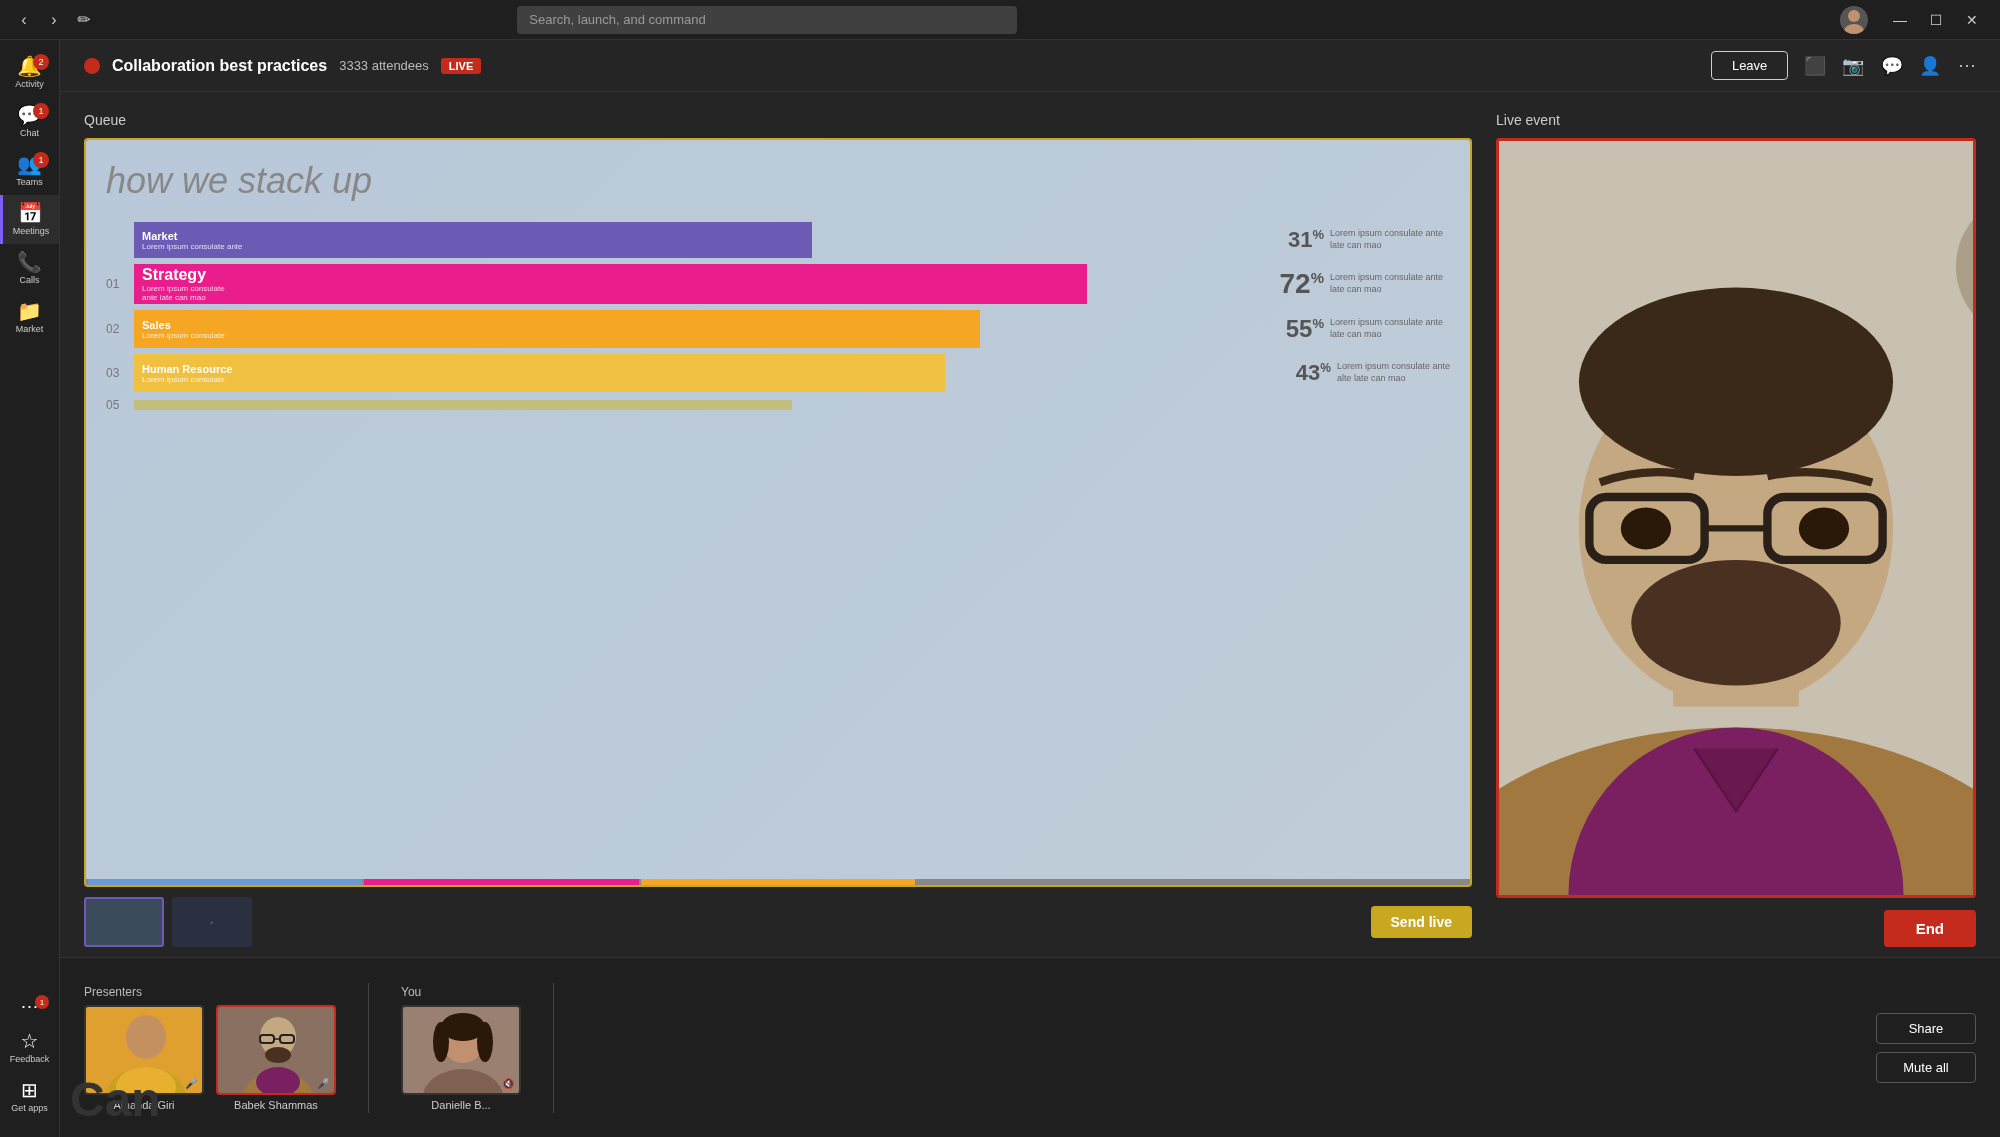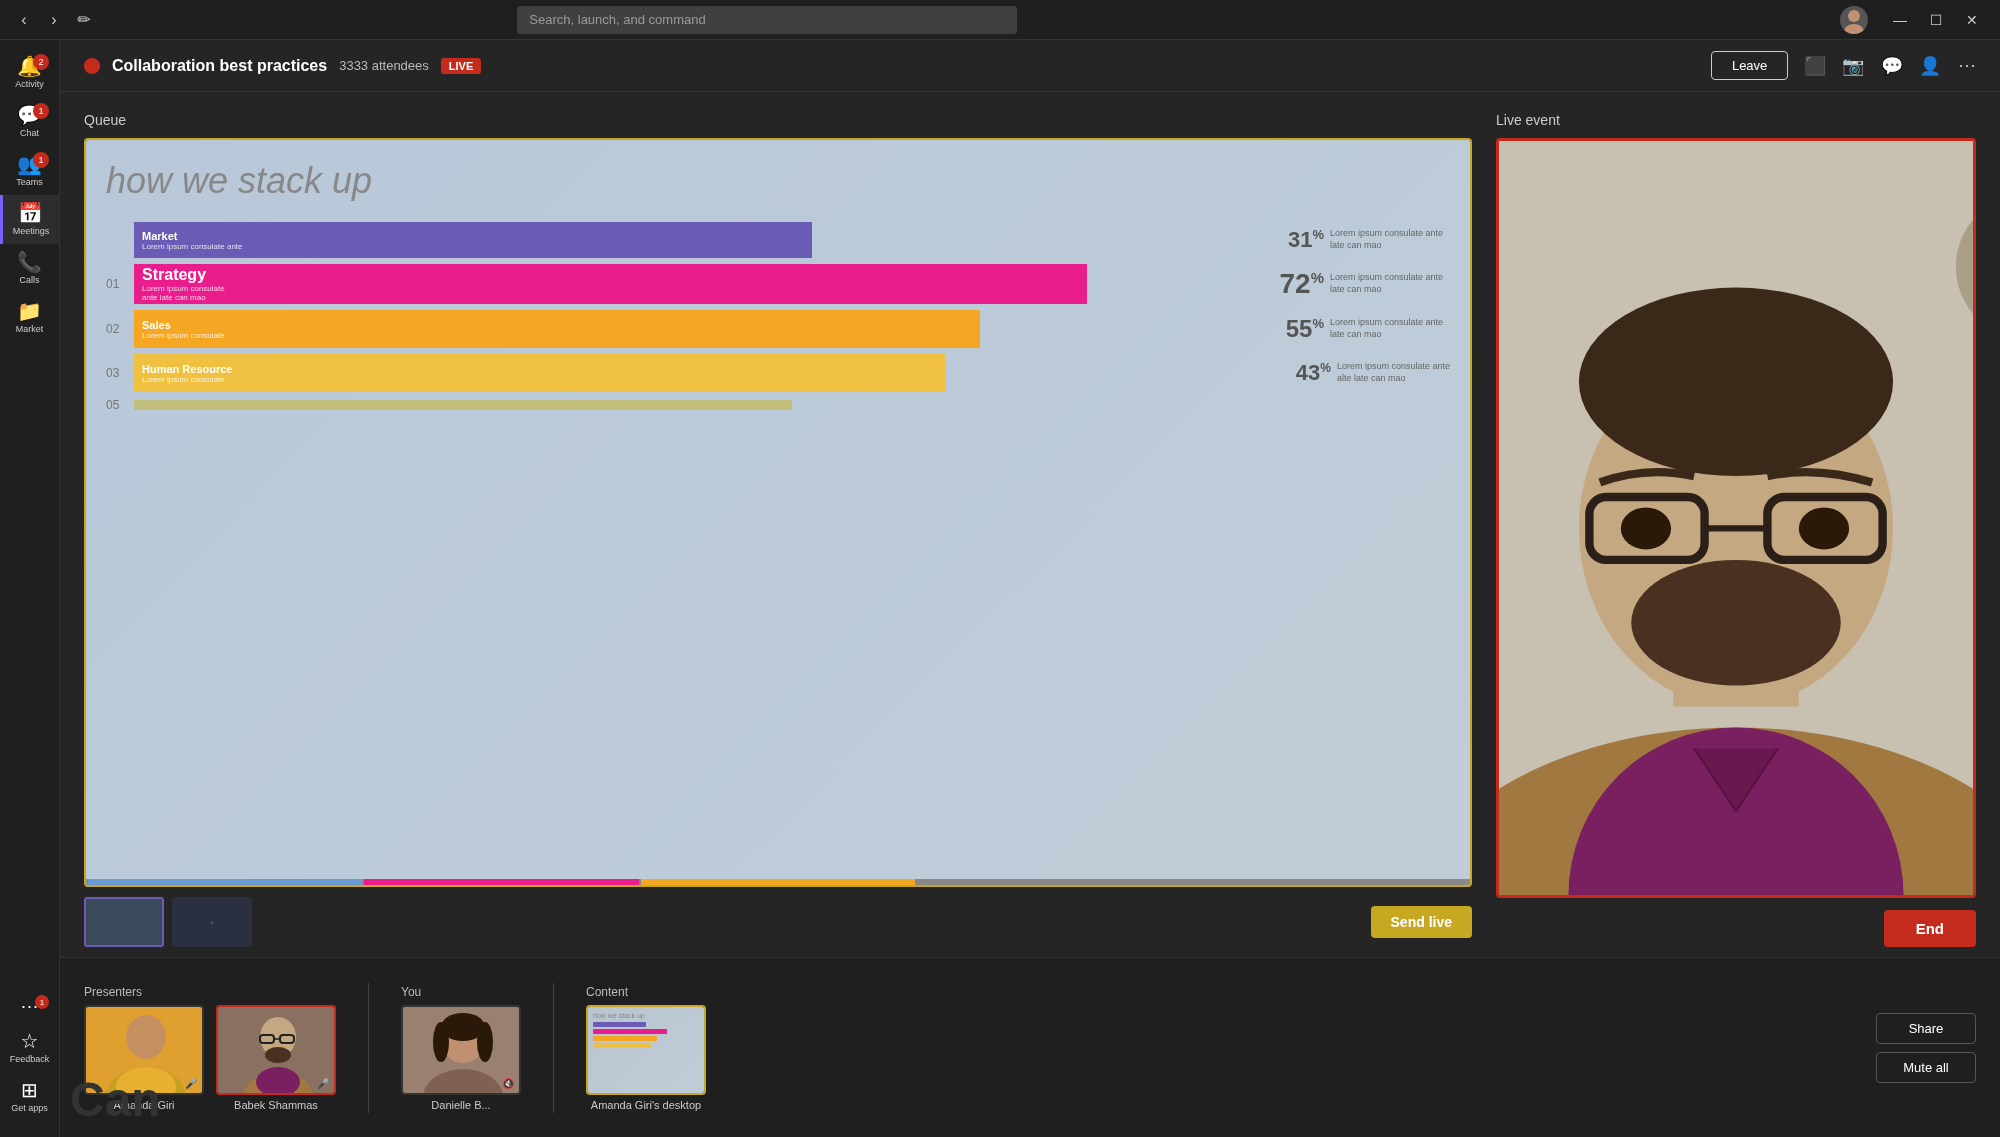--- a/index.html
+++ b/index.html
@@ -650,40 +650,20 @@
               </svg>
               <span class="participant-icon" style="color:#ccc;font-size:10px;">🔇</span>
             </div>
             <span class="participant-name">Danielle B...</span>
           </div>
         </div>
       </div>
 
       <div class="vdivider"></div>
 
-      <div class="participant-group">
-        <div class="group-label">Content</div>
-        <div class="participant-items">
-          <div class="participant-tile">
-            <div class="participant-video content-tile">
-
-              <div class="content-preview">
-                <div class="mini-title" style="font-size:7px;color:#888;">how we stack up</div>
-                <div class="mini-bars">
-                  <div class="mini-bar" style="background:#6b5bb5;width:50%;"></div>
-                  <div class="mini-bar" style="background:#e91e8c;width:70%;"></div>
-                  <div class="mini-bar" style="background:#f5a623;width:60%;"></div>
-                  <div class="mini-bar" style="background:#f0c040;width:55%;"></div>
-                </div>
-              </div>
-            </div>
-            <span class="participant-name">Amanda Giri's desktop</span>
-          </div>
-        </div>
-      </div>
 
       <div class="participants-right-actions">
         <button class="action-btn">Share</button>
         <button class="action-btn">Mute all</button>
       </div>
     </div>
   </div>
 </div>
 
 <div id="can-text">Can</div>

